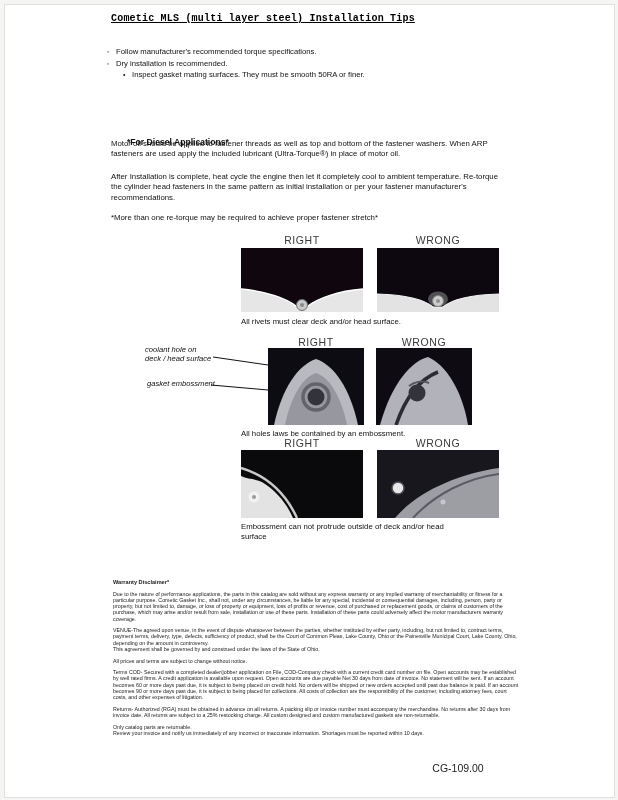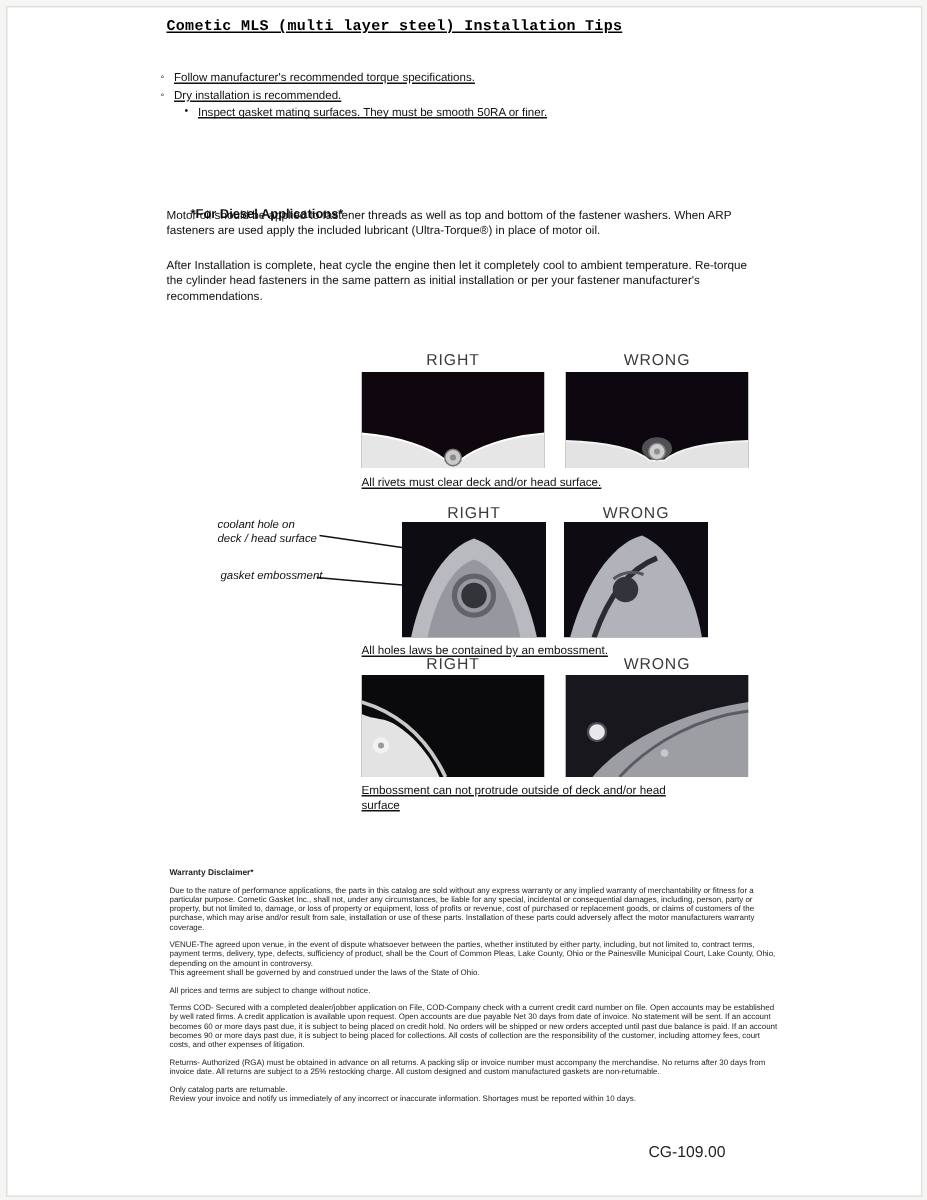--- a/index.html
+++ b/index.html
@@ -10,37 +10,37 @@
   }
   .page{position:absolute;left:4px;top:4px;width:609px;height:792px;background:#ffffff;border:1px solid #e0e0de;}
 
   .title{
     position:absolute;left:106px;top:8px;margin:0;
     font-size:10px;font-weight:bold;text-decoration:underline;
     letter-spacing:.2px;color:#000;font-family:Liberation Mono, monospace;
   }
 
   .bullets{position:absolute;left:102px;top:42px;width:424px;font-size:7.7px;line-height:9.5px;}
-  .bullet{position:relative;padding-left:9px;margin-bottom:2.2px;text-decoration:underline;}
+  .bullet{position:relative;padding-left:9px;margin-bottom:2.2px;}
   .bullet::before{content:"\25E6";position:absolute;left:0;top:0;font-size:7px;}
   .bullet.sub{margin-left:16px;}
   .bullet.sub::before{content:"\2022";font-size:7px;}
 
   .diesel-heading{position:absolute;left:106px;top:116px;margin:16px;font-size:8.6px;font-weight:bold;}
   .para{position:absolute;left:106px;margin:0;font-size:7.8px;line-height:10.4px;}
   .p1{top:134px;width:410px;}
   .p2{top:167px;width:400px;}
   .note{top:208px;width:420px;}
 
   .figlabel{
     position:absolute;font-size:10.5px;color:#3a3a3a;letter-spacing:.6px;
     text-align:center;
   }
   .figimg{position:absolute;display:block;}
-  .figcaption{position:absolute;font-size:7.8px;line-height:9.6px;color:#111;text-decoration:underline;}
+  .figcaption{position:absolute;font-size:7.8px;line-height:9.6px;color:#111;}
 
   .r1lab{left:236px;top:229px;width:122px;}
   .w1lab{left:372px;top:229px;width:122px;}
   .img-r1{left:236px;top:243px;width:122px;height:64px;}
   .img-w1{left:372px;top:243px;width:122px;height:64px;}
   .cap1{left:236px;top:312px;width:270px;}
 
   .r2lab{left:263px;top:331px;width:96px;}
   .w2lab{left:371px;top:331px;width:96px;}
   .img-r2{left:263px;top:343px;width:96px;height:77px;}
@@ -73,20 +73,21 @@
 
   <div class="bullets">
     <div class="bullet">Follow manufacturer's recommended torque specifications.</div>
     <div class="bullet">Dry installation is recommended.</div>
     <div class="bullet sub">Inspect gasket mating surfaces.  They must be smooth 50RA or finer.</div>
   </div>
 
   <h2 class="diesel-heading">*For Diesel Applications*</h2>
   <p class="para p2">After Installation is complete, heat cycle the engine then let it completely cool to ambient temperature. Re-torque the cylinder head fasteners in the same pattern as initial installation or per your fastener manufacturer's recommendations.</p>
   <p class="para p1">Motor oil should be applied to fastener threads as well as top and bottom of the fastener washers. When ARP fasteners are used apply the included lubricant (Ultra-Torque®) in place of motor oil.</p>
+  <p class="para note">*More than one re-torque may be required to achieve proper fastener stretch*</p>
 
   <div class="figlabel r1lab">RIGHT</div>
   <div class="figlabel w1lab">WRONG</div>
 
   <svg class="figimg img-r1" viewBox="0 0 122 64">
     <rect width="122" height="64" fill="#10060e"></rect>
     <path d="M0,41 C26,43 46,51 55,58 L67,58 C76,51 96,43 122,41 L122,64 L0,64 Z" fill="#e6e6e6"></path>
     <path d="M0,41 C26,43 46,51 55,58 L67,58 C76,51 96,43 122,41" stroke="#ffffff" stroke-width="1.3" fill="none"></path>
     <circle cx="61" cy="57" r="5.5" fill="#c9c9c9" stroke="#6f6f6f" stroke-width="1"></circle>
     <circle cx="61" cy="57" r="2" fill="#8a8a8a"></circle>

